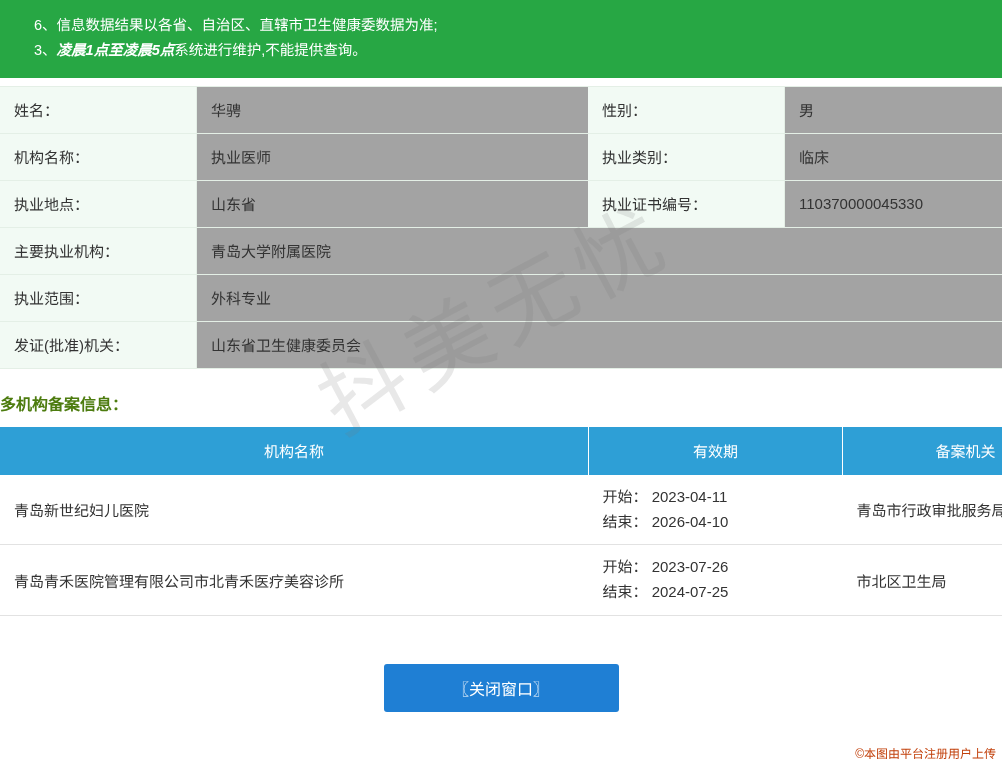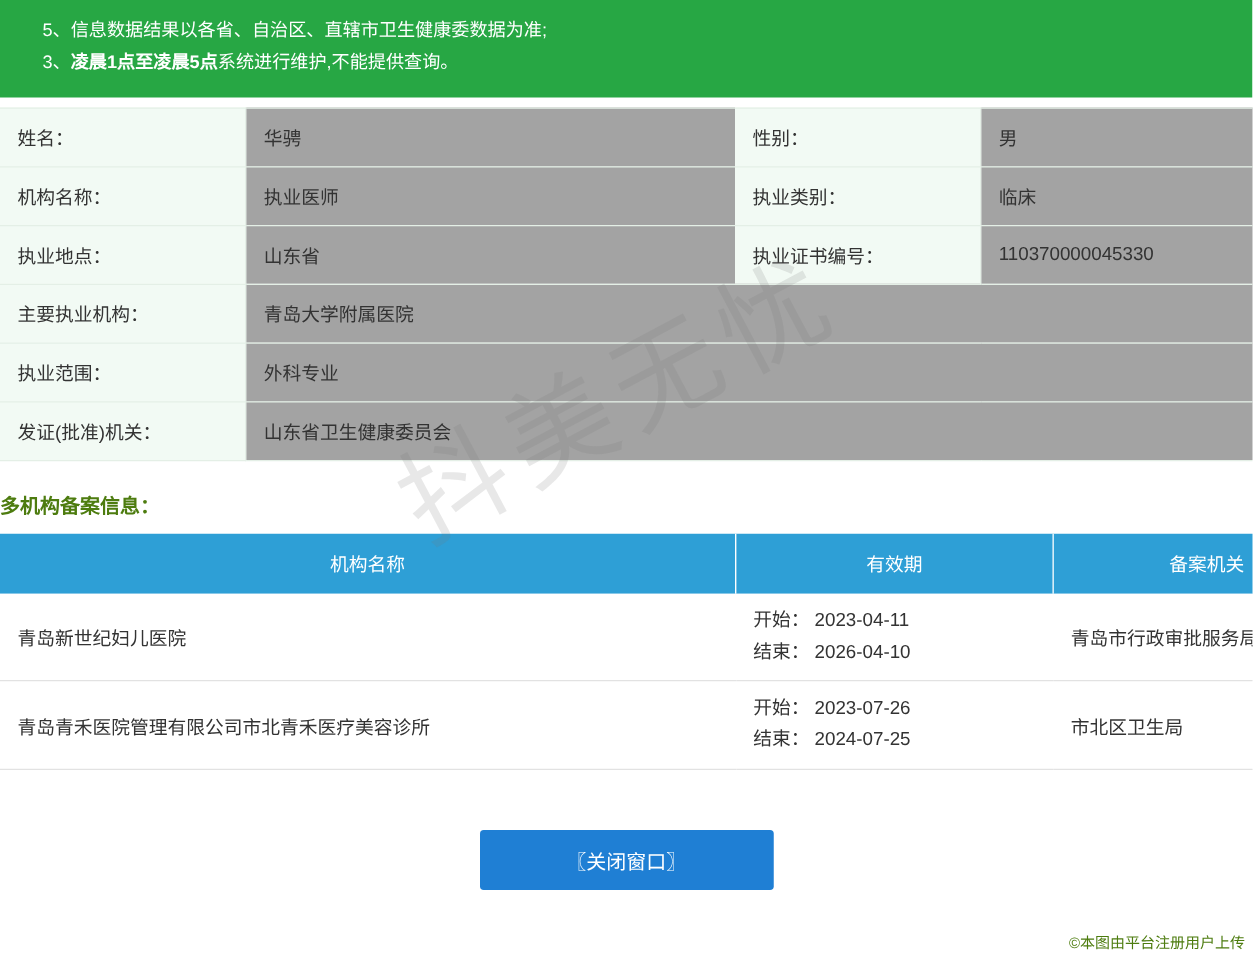--- a/index.html
+++ b/index.html
@@ -24,20 +24,21 @@
     padding: 13px 0 14px 0;
     line-height: 1.75;
     font-size: 14.5px;
   }
   .notice-line {
     padding-left: 34px;
     white-space: nowrap;
   }
   .notice-line b {
     font-weight: bold;
+    font-style: italic;
   }
 
   
   .info-table {
     width: 1002px;
     border-collapse: collapse;
     table-layout: fixed;
     margin-top: 8px;
   }
   .info-table td {
@@ -137,29 +138,29 @@
     letter-spacing: 10px;
     pointer-events: none;
     user-select: none;
     white-space: nowrap;
   }
   .corner-mark {
     position: absolute;
     right: 6px;
     bottom: 4px;
     font-size: 12px;
-    color: #4d7c0f;
+    color: #c2410c;
     white-space: nowrap;
   }
 </style>
 </head>
 <body>
 
 <div class="notice">
-  <div class="notice-line">5、信息数据结果以各省、自治区、直辖市卫生健康委数据为准;</div>
+  <div class="notice-line">6、信息数据结果以各省、自治区、直辖市卫生健康委数据为准;</div>
   <div class="notice-line"><span>3、</span><b>凌晨1点至凌晨5点</b><span>系统进行维护,不能提供查询。</span></div>
 </div>
 
 <table class="info-table">
   <tbody>
     <tr>
       <td class="label label-sep col-l1">姓名：</td>
       <td class="value col-v1">华骋</td>
       <td class="label label-sep col-l2">性别：</td>
       <td class="value col-v2">男</td>

